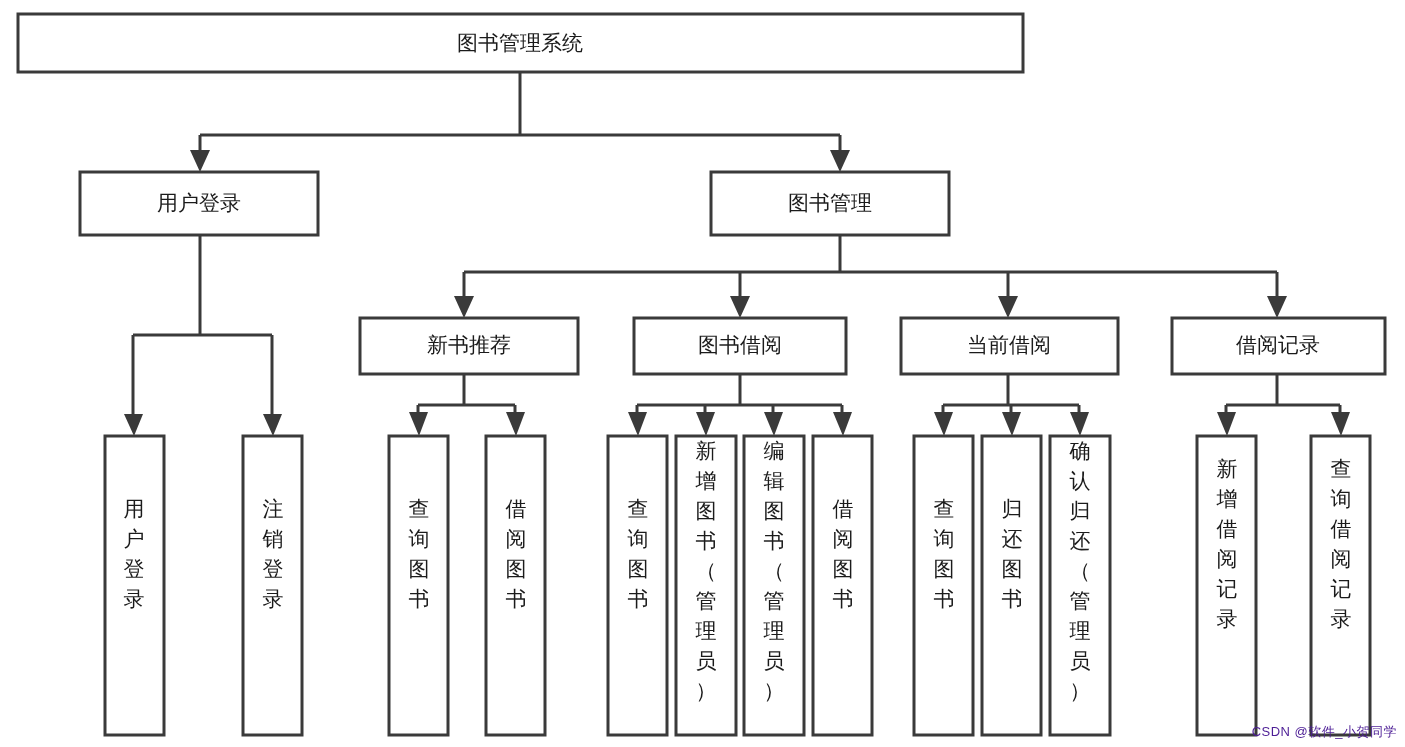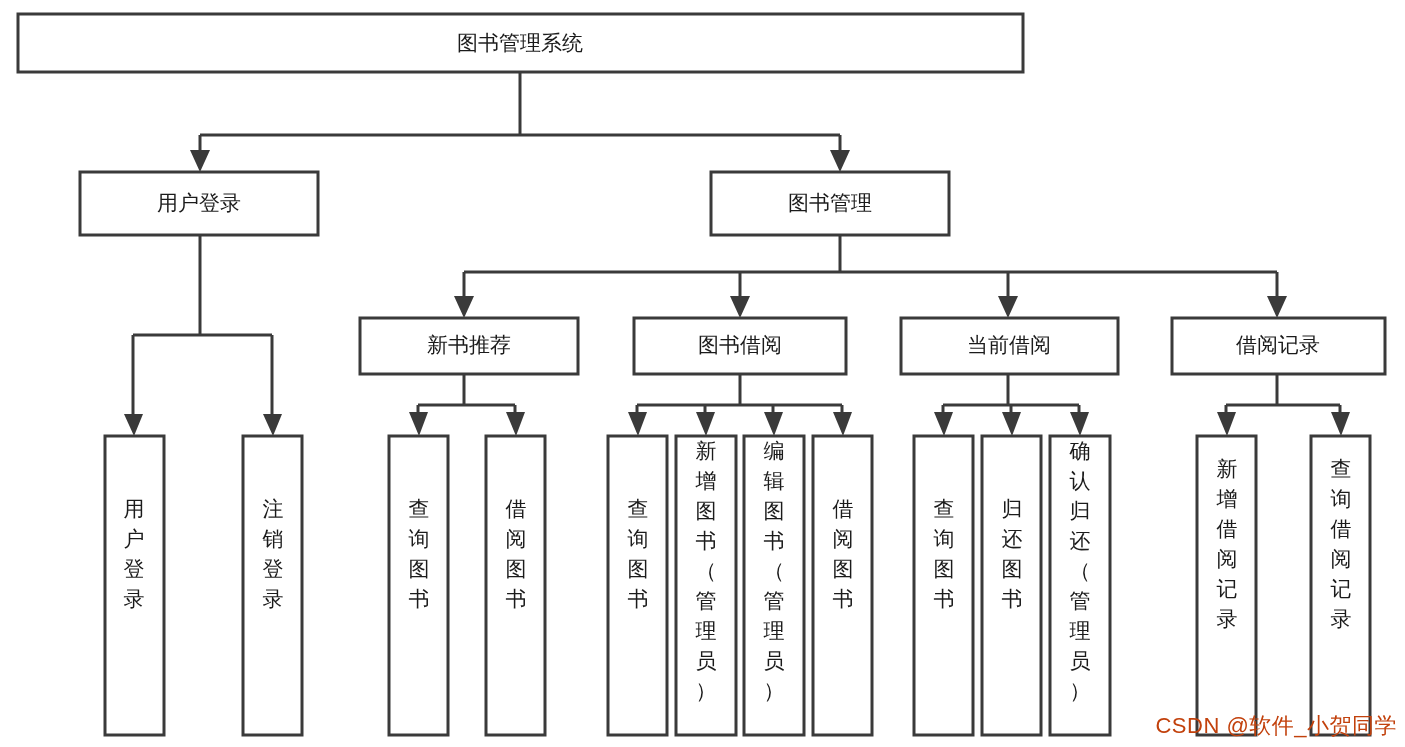--- a/index.html
+++ b/index.html
@@ -52,22 +52,22 @@
     font-family: "Liberation Sans", "DejaVu Sans", sans-serif;
     font-size: 21px;
     fill: #1b1b1b;
     text-anchor: middle;
   }
   .watermark {
     position: absolute;
     right: 8px;
     bottom: 6px;
     font-family: "Liberation Sans", "DejaVu Sans", sans-serif;
-    font-size: 22px;
-    color: #c2410c;
+    font-size: 13px;
+    color: #4c1d95;
     white-space: nowrap;
     letter-spacing: 0.5px;
   }
 </style>
 </head>
 <body>
 
 <div id="diagram-root">
   <svg class="flow" viewBox="0 0 1405 747" xmlns="http://www.w3.org/2000/svg">
 

